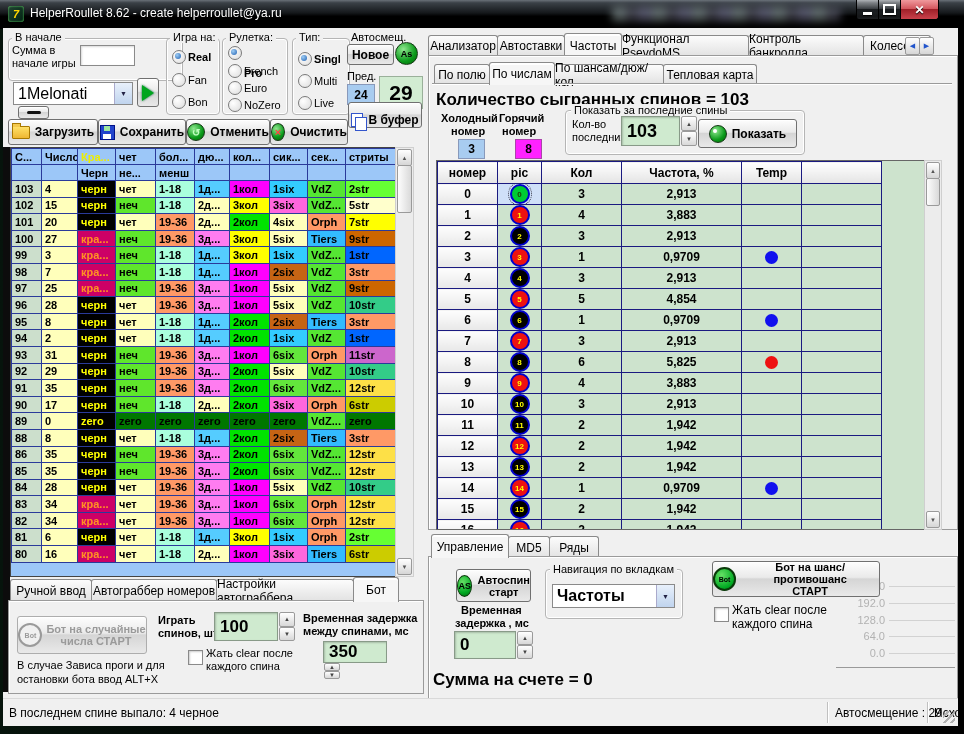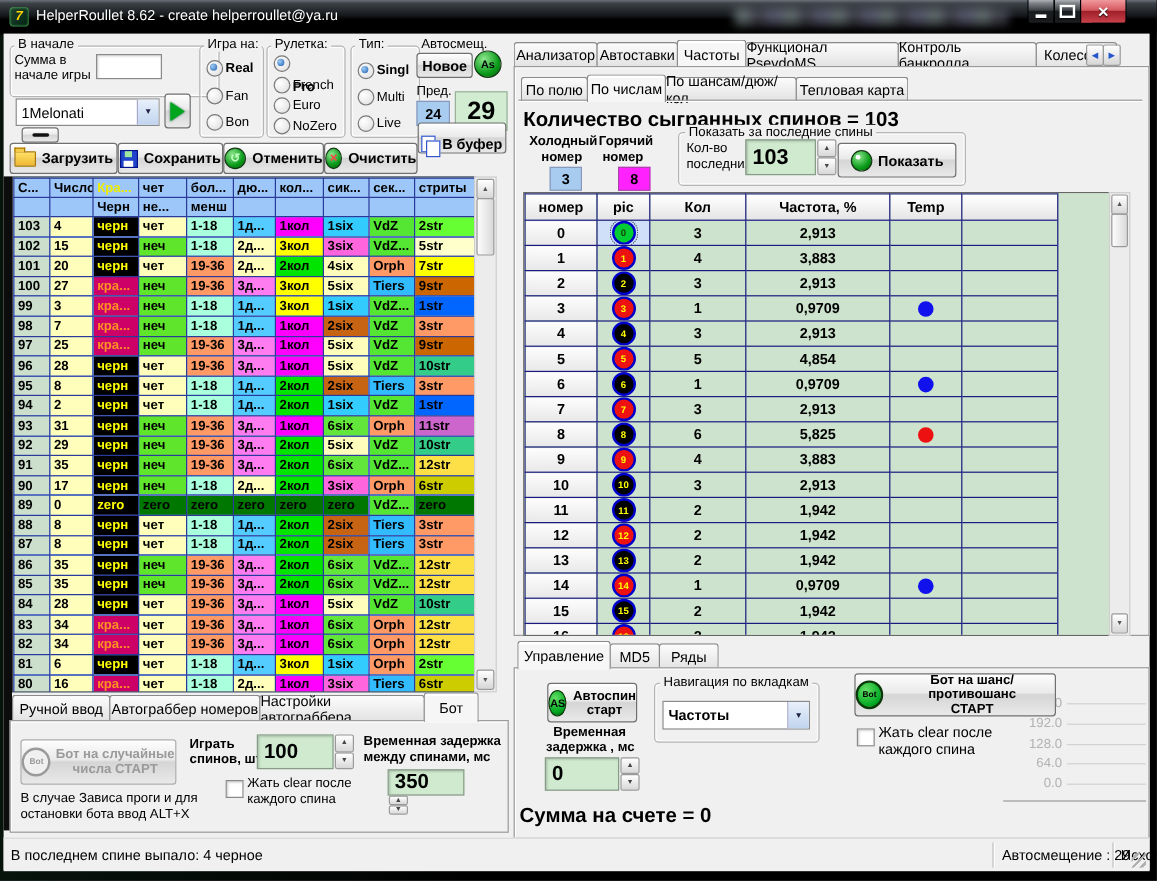--- a/index.html
+++ b/index.html
@@ -42,21 +42,21 @@
     background:radial-gradient(circle at 35% 35%,#9ecdf5,#1e5fb0);}
   .checkbox{position:absolute;width:13px;height:13px;background:#fff;border:1px solid #8a8a8a;
     box-shadow:inset 1px 1px 2px rgba(0,0,0,.2);}
   .numspin{position:absolute;display:flex;}
   .numval{background:#cfeacf;border:1px solid #889a88;box-shadow:inset 1px 1px 2px rgba(0,0,0,.2);
     font-weight:bold;display:flex;align-items:center;padding-left:5px;color:#000;}
   .numbtns{display:flex;flex-direction:column;margin-left:1px;}
   .nb{flex:1;width:14px;border:1px solid #9a9a9a;border-radius:2px;background:linear-gradient(180deg,#fff,#d8d8d8);
     font-size:6px;color:#444;display:flex;align-items:center;justify-content:center;}
   .combo{position:absolute;background:#fff;border:1px solid #8a8a8a;display:flex;align-items:center;}
-  .combo .cval{flex:1;padding-left:4px;font-size:12px;}
+  .combo .cval{flex:1;padding-left:4px;font-size:16px;}
   .combo .carr{width:17px;align-self:stretch;border-left:1px solid #aac;display:flex;align-items:center;justify-content:center;
     background:linear-gradient(180deg,#e8f0fb,#c0d4ee);font-size:7px;color:#224;}
   
   .tab{position:absolute;border:1px solid #8a8a8a;border-bottom:none;border-radius:3px 3px 0 0;
     background:linear-gradient(180deg,#fcfcfc,#e2e2e2);font-size:12px;display:flex;align-items:center;justify-content:center;color:#000;}
   .tab.active{background:#f6f6f6;z-index:3;box-shadow:inset 0 2px 0 #fff;}
   .tabpage{position:absolute;border:1px solid #9a9a9a;background:#f0f0f0;box-shadow:inset 1px 1px 0 #fff;}
   
   .ltwrap{position:absolute;left:10px;top:147px;width:385px;height:428px;overflow:hidden;border:1px solid #444;background:#9cc7f8;}
   table.grid{border-collapse:collapse;table-layout:fixed;}
@@ -471,32 +471,20 @@
               <td class="c-blk">черн</td>
               <td class="c-even">чет</td>
               <td class="c-low">1-18</td>
               <td class="c-d1">1д...</td>
               <td class="c-k2">2кол</td>
               <td class="c-s2">2six</td>
               <td class="c-tiers">Tiers</td>
               <td class="c-st3">3str</td>
             </tr>
             <tr>
-              <td class="c-spin">87</td>
-              <td class="c-num">8</td>
-              <td class="c-blk">черн</td>
-              <td class="c-even">чет</td>
-              <td class="c-low">1-18</td>
-              <td class="c-d1">1д...</td>
-              <td class="c-k2">2кол</td>
-              <td class="c-s2">2six</td>
-              <td class="c-tiers">Tiers</td>
-              <td class="c-st3">3str</td>
-            </tr>
-            <tr>
               <td class="c-spin">86</td>
               <td class="c-num">35</td>
               <td class="c-blk">черн</td>
               <td class="c-odd">неч</td>
               <td class="c-high">19-36</td>
               <td class="c-d3">3д...</td>
               <td class="c-k2">2кол</td>
               <td class="c-s6">6six</td>
               <td class="c-vdz">VdZ...</td>
               <td class="c-st12">12str</td>

